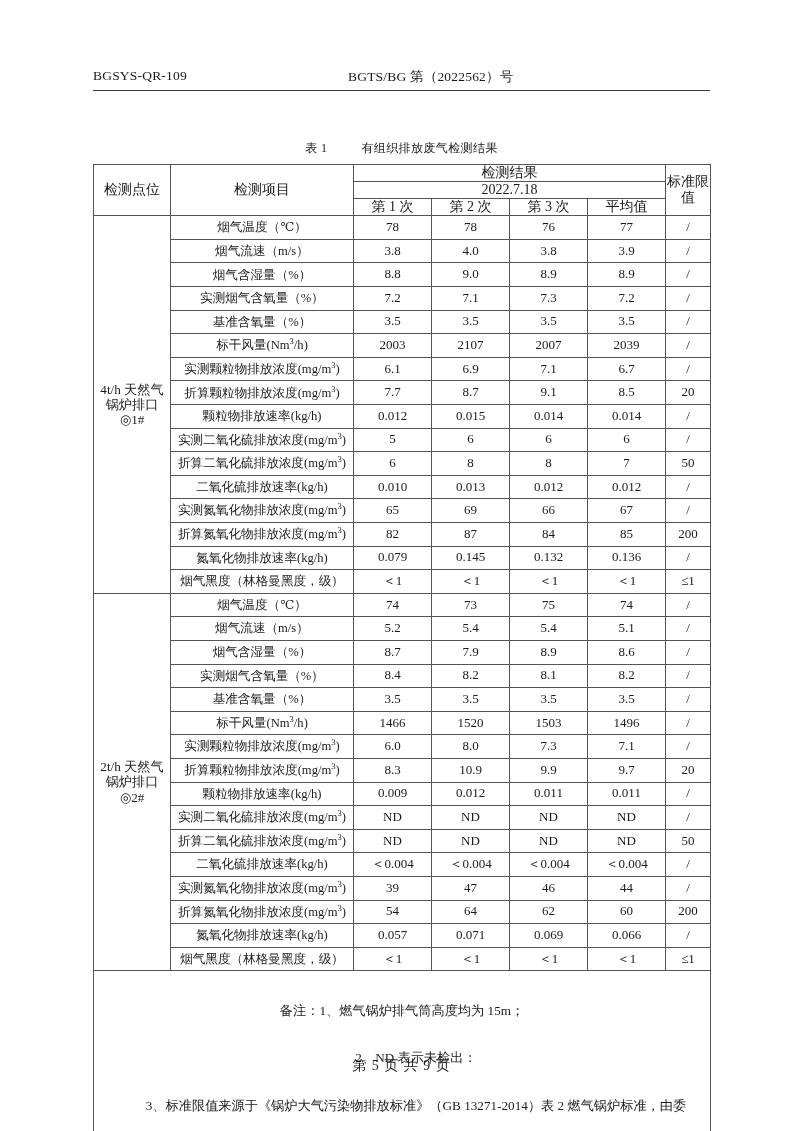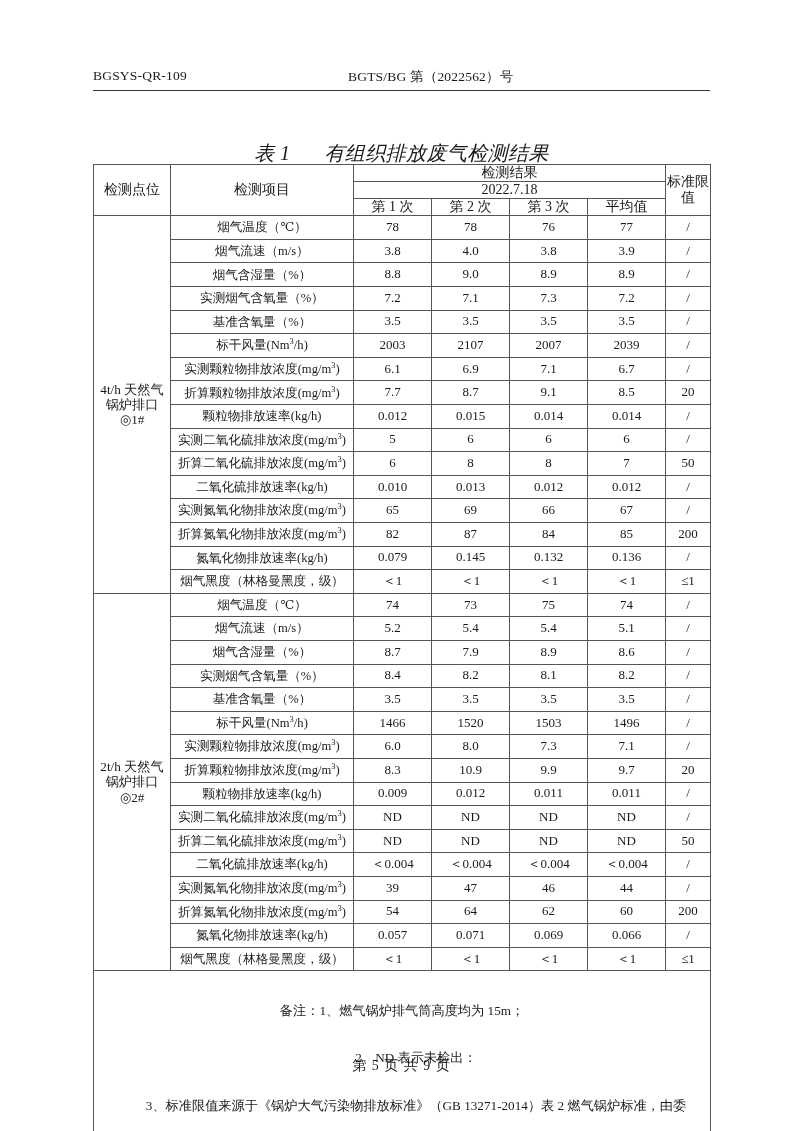--- a/index.html
+++ b/index.html
@@ -57,23 +57,22 @@
     letter-spacing: .3px;
   }
 
   
   .table-caption {
     position: absolute;
     left: 93px;
     top: 140px;
     width: 617px;
     text-align: center;
-    font-size: 20px;
+    font-size: 12px;
     letter-spacing: .4px;
-    font-style: italic;
   }
   .table-caption .cap-no { margin-right: 34px; }
 
   
   .tbl-wrap {
     position: absolute;
     left: 93px;
     top: 164px;
     width: 617px;
   }

